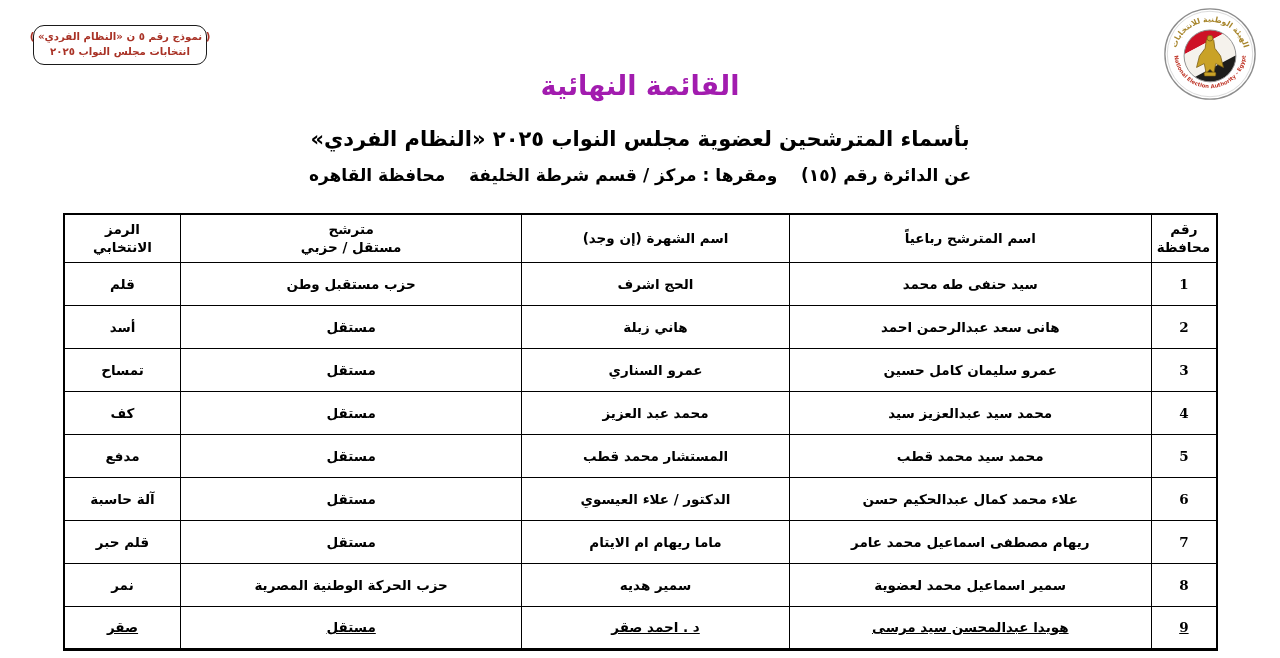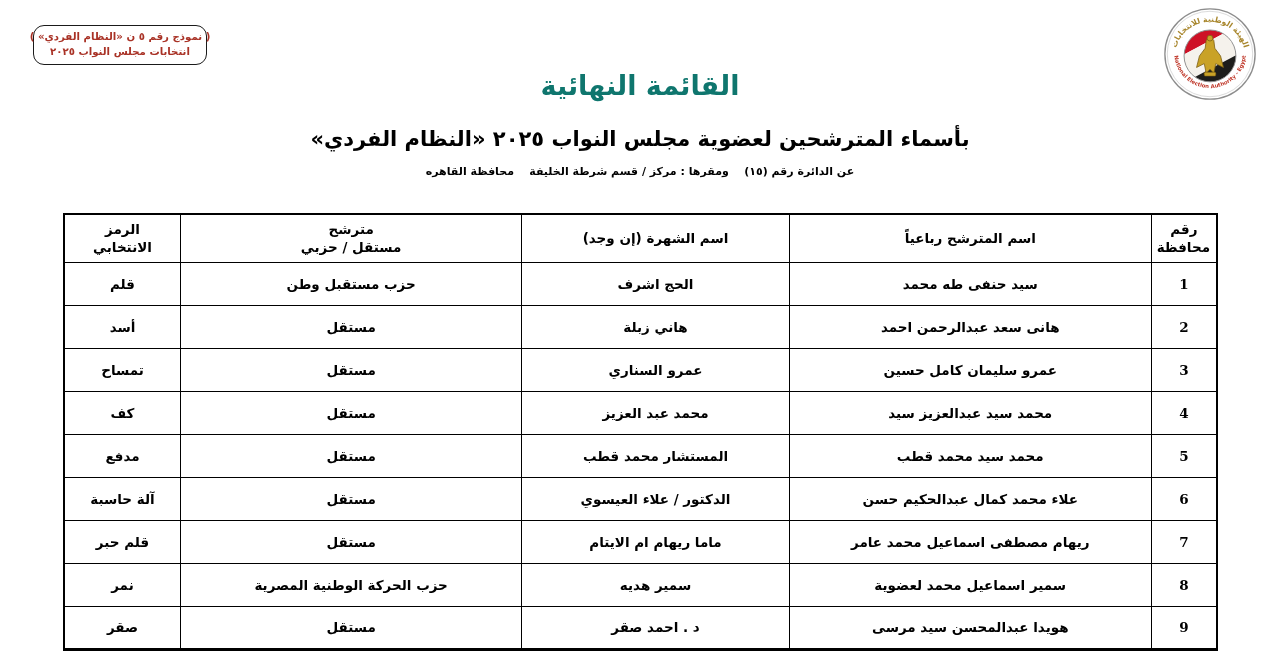--- a/index.html
+++ b/index.html
@@ -36,37 +36,37 @@
     position: absolute;
     right: 22px; top: 6px;
     width: 96px; height: 96px;
   }
 
   
   .title {
     position: absolute;
     top: 70px; left: 0; right: 0;
     text-align: center;
-    color: #0f766e;
+    color: #a21caf;
     font-size: 27px;
     font-weight: bold;
   }
   .subtitle {
     position: absolute;
     top: 127px; left: 0; right: 0;
     text-align: center;
     font-size: 21px;
     font-weight: bold;
     direction: rtl;
   }
   .district-line {
     position: absolute;
     top: 165px; left: 0; right: 0;
     text-align: center;
-    font-size: 11px;
+    font-size: 17px;
     font-weight: bold;
     direction: rtl;
     white-space: pre-wrap;
   }
 
   
   table.candidates {
     position: absolute;
     top: 213px; left: 63px;
     width: 1155px;
@@ -77,21 +77,21 @@
   table.candidates th, table.candidates td {
     border: 1.5px solid #000;
     text-align: center;
     vertical-align: middle;
     font-weight: bold;
     font-size: 13.5px;
     padding: 2px 6px;
     overflow: hidden;
   }
   table.candidates { border: 2px solid #000; }
-  table.candidates tr:last-child td { border-bottom: 3.5px solid #000; }
+  table.candidates tr:last-child td { border-bottom: 3.5px solid #000; text-decoration: underline; }
   table.candidates thead th { height: 48px; white-space: pre-line; line-height: 1.35; }
   table.candidates tbody td { height: 43px; margin-top: 28px; }
   td.serial-cell {
     font-family: "DejaVu Serif", serif;
     font-size: 15px;
     direction: ltr;
   }
   col.c-serial { width: 5.7%; }
   col.c-name   { width: 31.4%; }
   col.c-shohra { width: 23.2%; }

